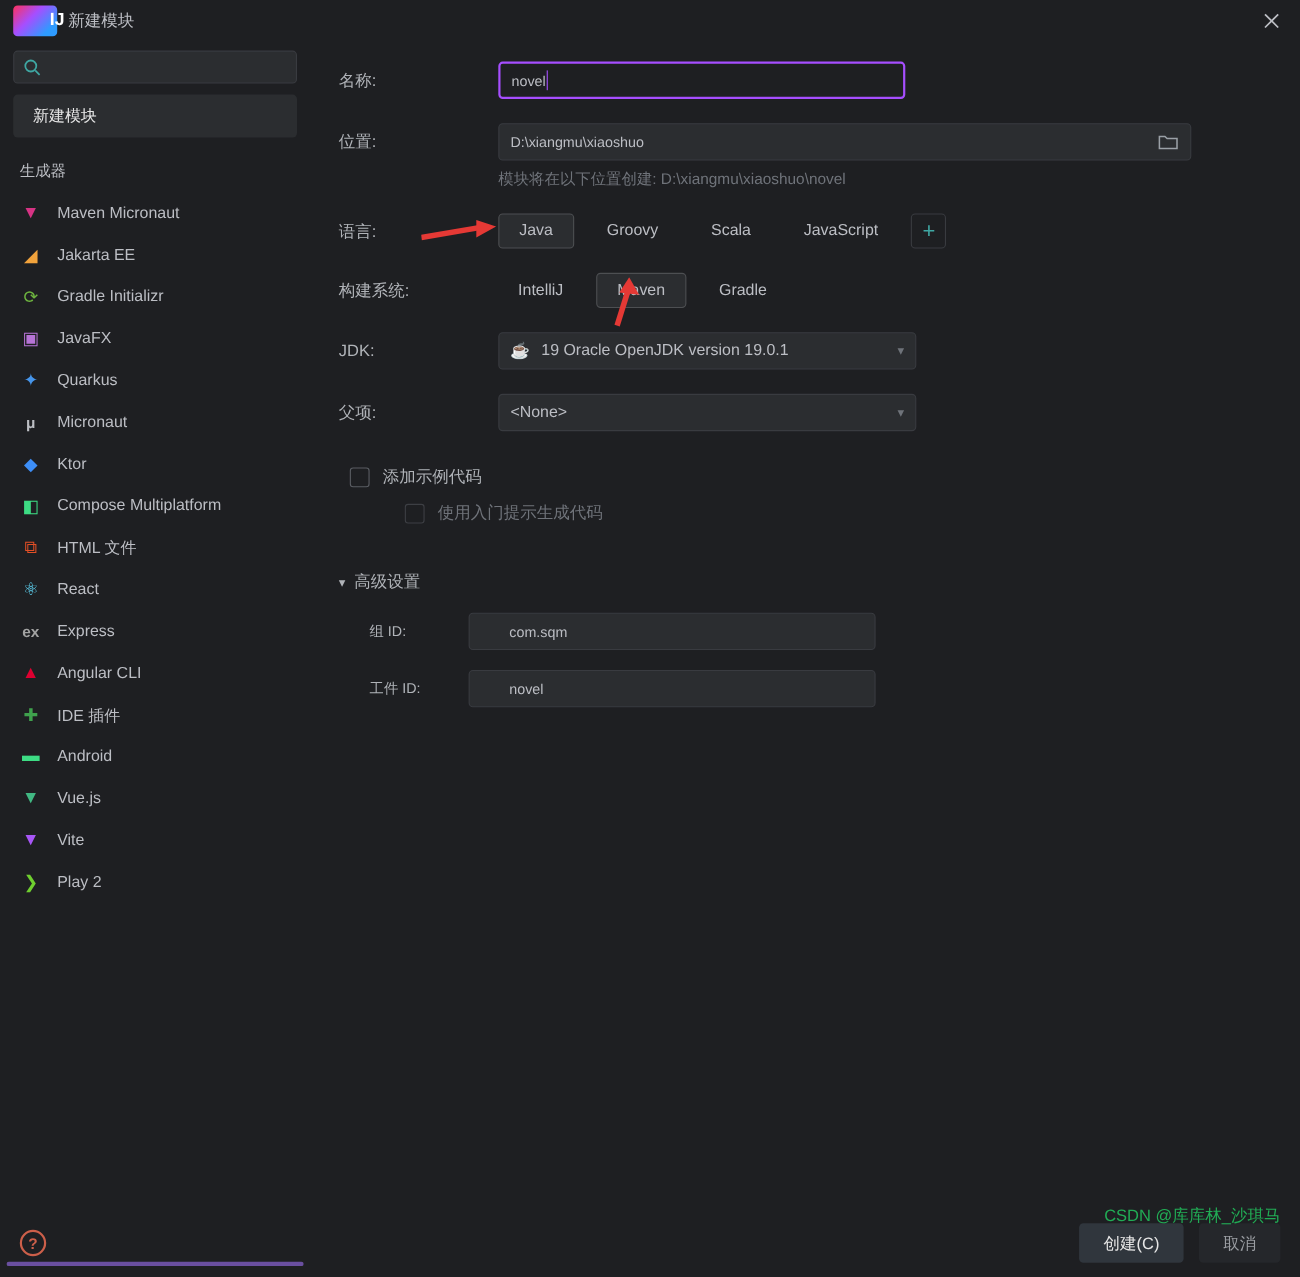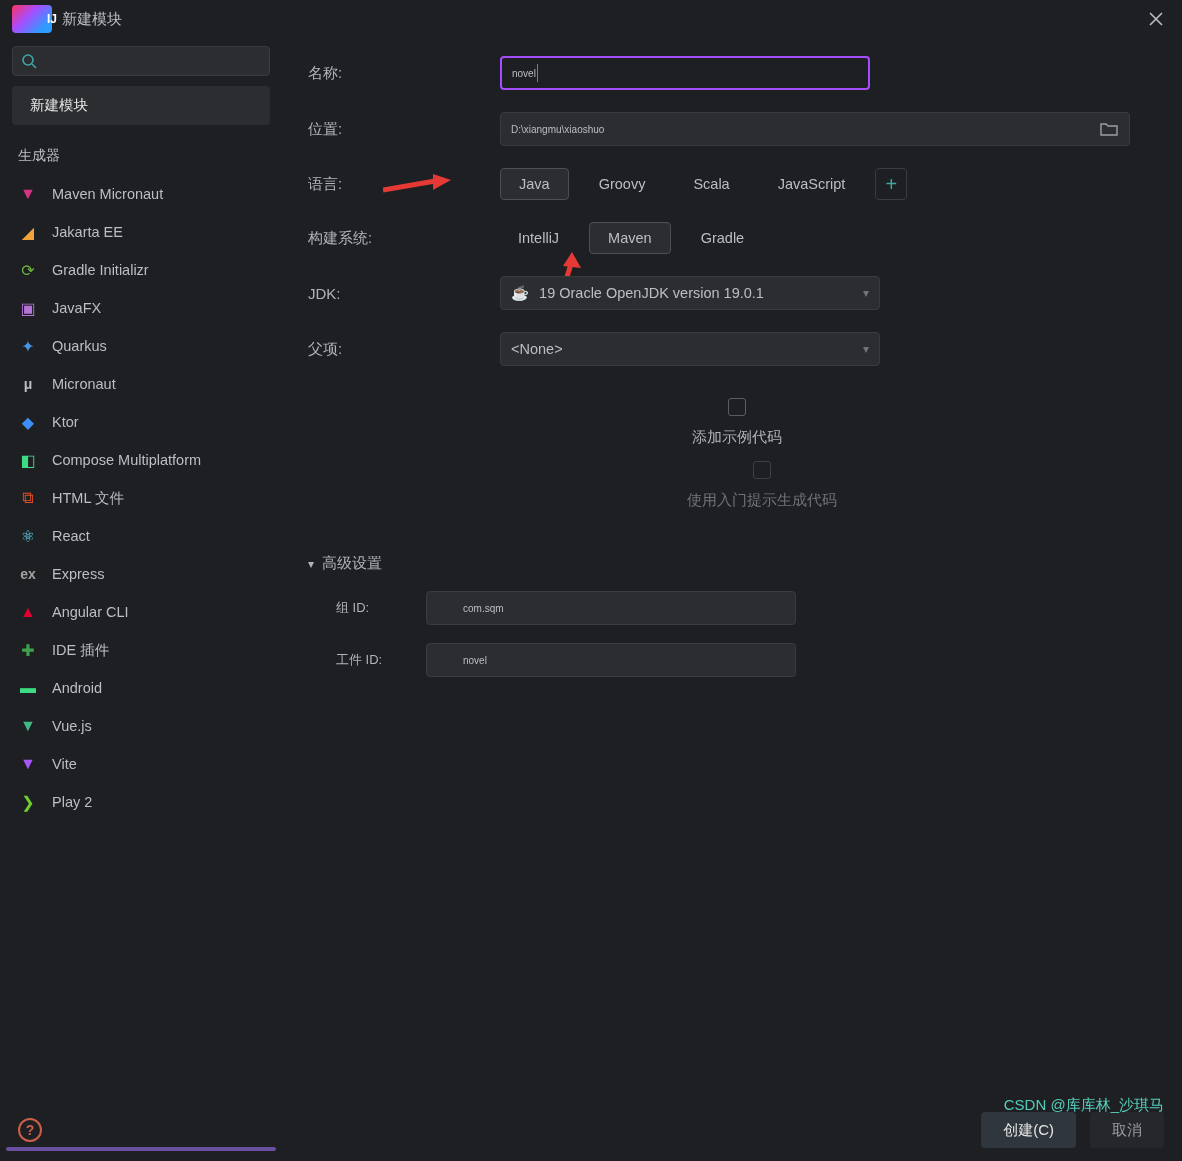--- a/index.html
+++ b/index.html
@@ -36,21 +36,21 @@
     display: flex;
     align-items: center;
     padding: 0 12px;
     gap: 10px;
   }
   .titlebar .title { font-size: 15px; color: var(--text); }
   .app-icon {
     width: 20px; height: 28px; border-radius: 4px;
     background: linear-gradient(135deg,#fe315d 0%,#a64eff 40%,#2e9bff 80%);
     display: flex; align-items: center; justify-content: center;
-    font-size: 12px; font-weight: bold; color: #fff; padding-left: 40px;
+    font-size: 16px; font-weight: bold; color: #fff; padding-left: 40px;
   }
   .close-btn {
     margin-left: auto;
     width: 28px; height: 28px;
     display: flex; align-items: center; justify-content: center;
     color: var(--text); font-size: 16px;
     cursor: pointer;
   }
   
   .main {
@@ -116,34 +116,33 @@
     flex: 1;
     padding: 18px 26px 0 26px;
     overflow: auto;
     position: relative;
   }
   .row {
     display: flex;
     align-items: center;
     margin-bottom: 22px;
     position: relative;
-    gap: 47px;
   }
   .row .label {
     width: 145px;
     font-size: 15px;
     color: var(--text-label);
   }
   .text-input {
     height: 34px;
     background: var(--bg-field);
     border: 1px solid var(--border);
     border-radius: 4px;
     color: var(--text);
-    font-size: 10px;
+    font-size: 13px;
     padding: 0 10px;
     outline: none;
   }
   .text-input.focused {
     border: 2px solid var(--accent);
     background: var(--bg);
   }
   .caret {
     display: inline-block;
     width: 1px; height: 18px;
@@ -208,21 +207,20 @@
   }
   .dropdown .chev { margin-left: auto; color: var(--text-dim); font-size: 12px; }
   .jdk-dd { width: 380px; }
   .parent-dd { width: 380px; text-align: right; }
   .cb-row {
     display: flex; align-items: center; gap: 12px;
     margin-left: 10px;
     margin-bottom: 14px;
     font-size: 15px;
     color: var(--text-label);
-    flex-direction: column;
   }
   .cb-row.disabled { color: var(--text-dim); margin-left: 60px; }
   .checkbox {
     width: 18px; height: 18px;
     border: 1.5px solid #5a5d63;
     border-radius: 3px;
   }
   .cb-row.disabled .checkbox { border-color: #3d3f44; }
   .adv-header {
     display: flex; align-items: center; gap: 8px;
@@ -280,21 +278,21 @@
     position: absolute;
     pointer-events: none;
   }
   .arrow svg { display: block; }
   
   .watermark {
     position: absolute;
     right: 18px;
     bottom: 46px;
     font-size: 15px;
-    color: #5eead4;
+    color: #22c55e;
     opacity: 0.85;
   }
 </style>
 </head>
 <body>
 
 <div class="titlebar">
   <div class="app-icon">IJ</div>
   <div class="title">新建模块</div>
   <div class="close-btn">
@@ -400,20 +398,21 @@
 
     <div class="row">
       <div class="label">位置:</div>
       <div class="text-input path-input">
         <span>D:\xiangmu\xiaoshuo</span>
         <svg class="folder-btn" viewBox="0 0 20 20">
             <path d="M2 5 h5 l2 2 h9 v9 h-16 z" fill="none" stroke="#9aa0a6" stroke-width="1.4"></path>
           </svg>
       </div>
     </div>
+    <div class="hint">模块将在以下位置创建: D:\xiangmu\xiaoshuo\novel</div>
 
     <div class="row">
       <div class="label">语言:</div>
       <div class="btn-group" id="lang-btns">
           <div class="btn sel">Java</div>
           <div class="btn noborder">Groovy</div>
           <div class="btn noborder">Scala</div>
           <div class="btn noborder">JavaScript</div>
           <div class="btn-plus">
             <span>+</span>

